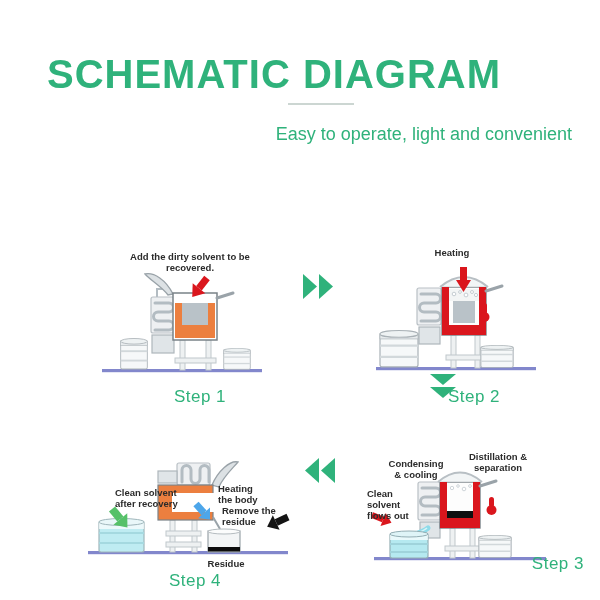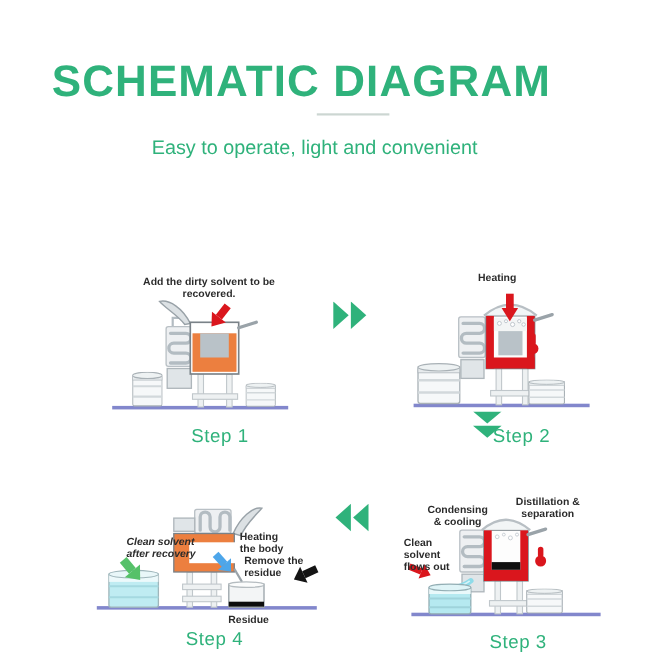--- a/index.html
+++ b/index.html
@@ -8,21 +8,21 @@
     font-family:"Liberation Sans", sans-serif;
   }
   .title{
     position:absolute;top:52px;left:0;width:548px;text-align:center;
     font-weight:700;font-size:40px;letter-spacing:1px;color:var(--green,#2fb27b);
   }
   .title-divider{
     position:absolute;top:103px;left:288px;width:66px;height:2px;background:#ccd6d2;
   }
   .subtitle{
-    position:absolute;top:124px;left:0;width:572px;text-align:center;
+    position:absolute;top:124px;left:0;width:572px;text-align:right;
     font-weight:500;font-size:18px;color:var(--green,#2fb27b);
   }
   .step-panel{position:absolute;margin-top:35px;}
   .cap{
     position:absolute;font-weight:700;font-size:9.5px;line-height:1.18;
     color:var(--text_dark,#2b2b2b);
   }
   .cap.center{text-align:center;}
   .step-label{
     position:absolute;left:0;width:100%;text-align:center;
@@ -203,21 +203,21 @@
 
       <g transform="translate(14,68) rotate(22)">
         <rect x="0" y="-3" width="12" height="6" fill="var(--red,#da161d)"></rect>
         <polygon points="12,-7 12,7 21,0" fill="var(--red,#da161d)"></polygon>
       </g>
       <use href="#barrel" x="120" y="88" width="34" height="23"></use>
     </svg>
     <div class="cap center" style="left:28px;top:21px;width:60px;">Condensing &amp; cooling</div>
     <div class="cap center" style="left:108px;top:14px;width:64px;">Distillation &amp; separation</div>
     <div class="cap" style="left:9px;top:51px;width:58px;">Clean solvent flows out</div>
-    <div class="step-label" style="top:137px;">Step 3</div>
+    <div class="step-label" style="top:117px;text-align:right;">Step 3</div>
   </div>
 
   <div class="step-panel" style="left:82px;top:402px;width:226px;height:175px;">
     <svg class="machine" style="top:10px;" width="226" height="120" viewBox="0 0 226 120">
       <rect x="6" y="104" width="200" height="3.2" fill="var(--ground,#8287cc)"></rect>
       <g>
         <rect x="88" y="73" width="5" height="32" fill="#eef1f2" stroke="#c0c7cb" stroke-width="1"></rect>
         <rect x="110" y="73" width="5" height="32" fill="#eef1f2" stroke="#c0c7cb" stroke-width="1"></rect>
         <rect x="84" y="84" width="35" height="5" fill="#eef1f2" stroke="#c0c7cb" stroke-width="1"></rect>
         <rect x="84" y="95" width="35" height="5" fill="#eef1f2" stroke="#c0c7cb" stroke-width="1"></rect>
@@ -259,20 +259,20 @@
         <line x1="17" y1="86" x2="62" y2="86" stroke="#a5d9e0" stroke-width="1.8"></line>
         <line x1="17" y1="96" x2="62" y2="96" stroke="#a5d9e0" stroke-width="1.8"></line>
         <ellipse cx="39.5" cy="75" rx="22.5" ry="3.5" fill="#e9f7f9" stroke="#9fb6bb" stroke-width="1"></ellipse>
       </g>
 
       <g transform="translate(30,62) rotate(50)">
         <rect x="0" y="-4" width="13" height="8" fill="var(--green_arrow,#56c169)"></rect>
         <polygon points="13,-9 13,9 24,0" fill="var(--green_arrow,#56c169)"></polygon>
       </g>
     </svg>
-    <div class="cap" style="left:33px;top:50px;width:64px;font-style:italic;">Clean solvent after recovery</div>
+    <div class="cap" style="left:33px;top:50px;width:64px;">Clean solvent after recovery</div>
     <div class="cap" style="left:136px;top:46px;width:44px;">Heating the body</div>
     <div class="cap" style="left:140px;top:68px;width:54px;">Remove the residue</div>
     <div class="cap center" style="left:122px;top:121px;width:44px;">Residue</div>
     <div class="step-label" style="top:134px;">Step 4</div>
   </div>
 
 </div>
 
 </body></html>

